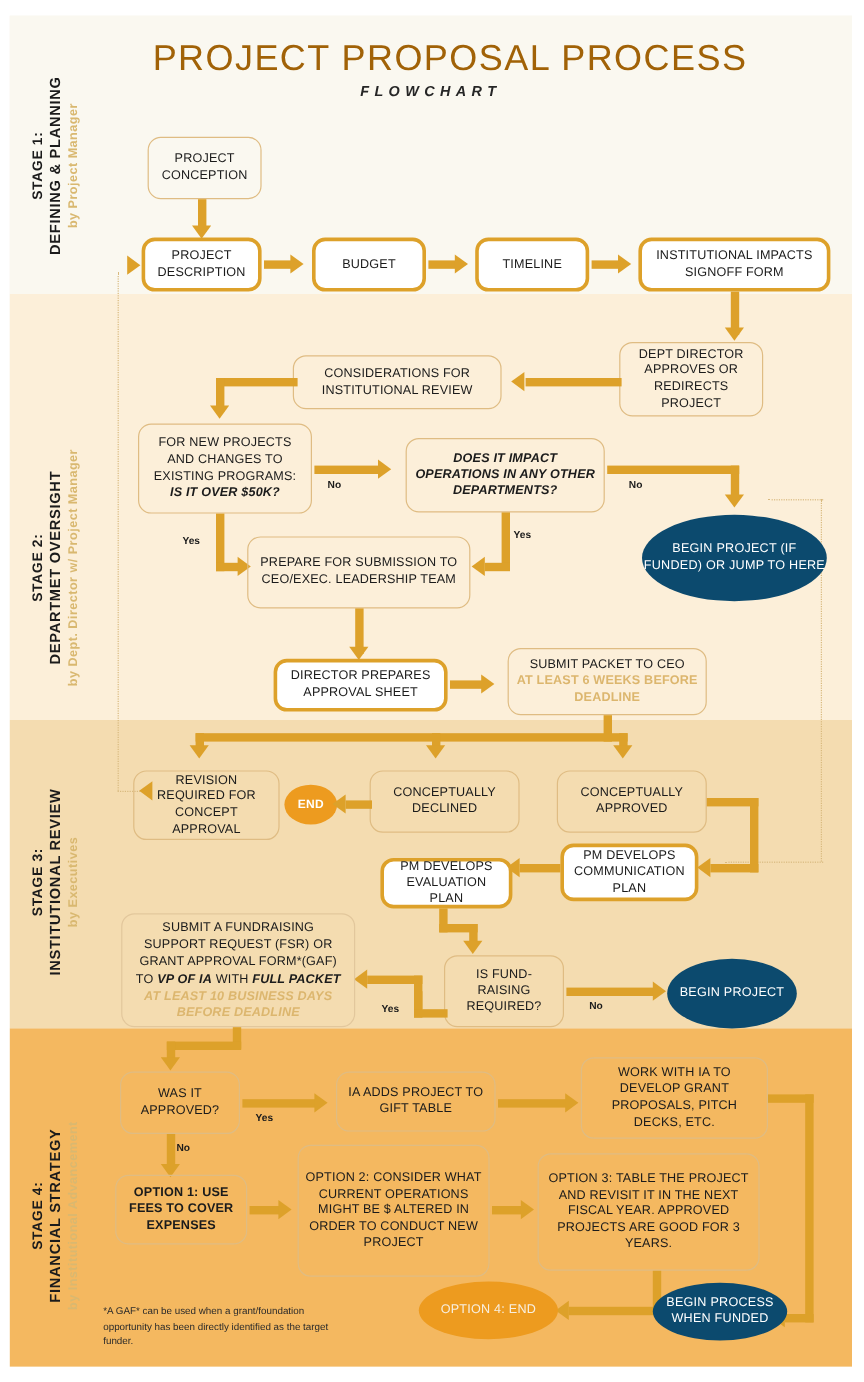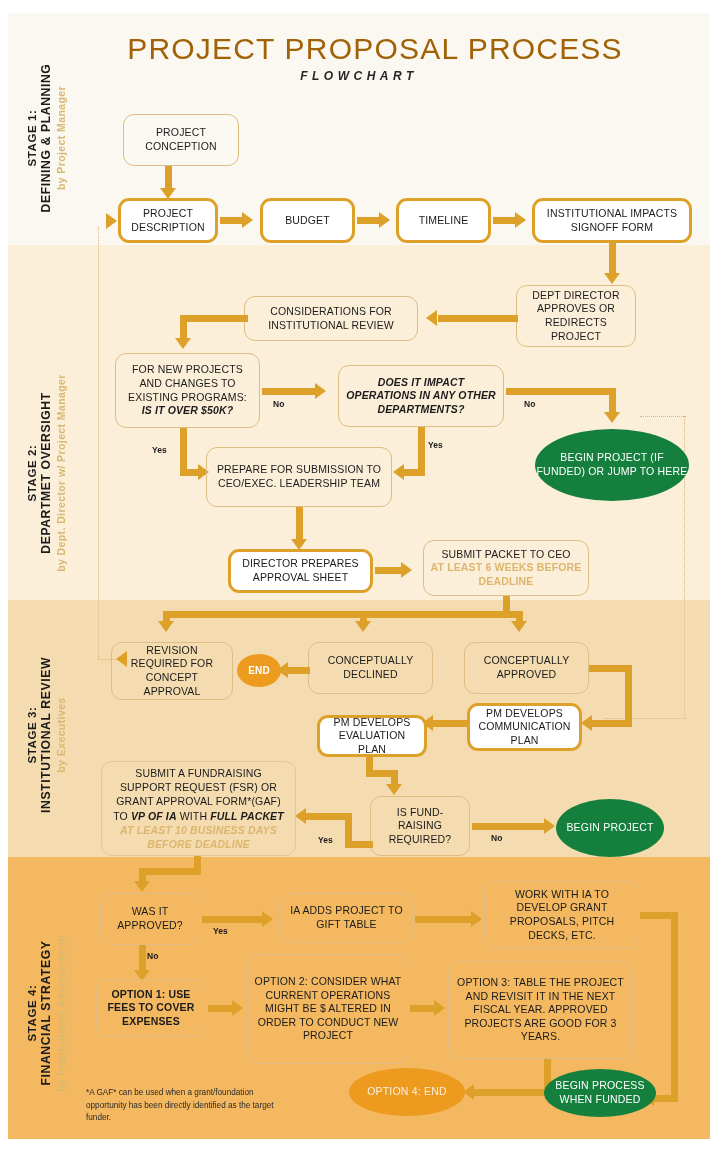--- a/index.html
+++ b/index.html
@@ -59,21 +59,21 @@
   .node i{ font-style:italic; }
   .q{ font-weight:700; font-style:italic; }
   .muted{ color:#dcb66e; font-weight:600; }
   .muted-i{ color:#dcb66e; font-weight:600; font-style:italic; }
 
   .ellipse{
     position:absolute; display:flex; align-items:center; justify-content:center;
     text-align:center; border-radius:50%; color:#ffffff; font-size:10.5px;
     line-height:1.32; letter-spacing:.2px;
   }
-  .blue{ background:#15803d; }
+  .blue{ background:#0c4a6e; }
   .orangeell{ background:#ed9b1f; }
 
   
   .bar{ position:absolute; background:#dda12a; }
   .arrR{ border-top:8px solid transparent; border-bottom:8px solid transparent; border-left:11px solid #dda12a; }
   .arrL{ border-top:8px solid transparent; border-bottom:8px solid transparent; border-right:11px solid #dda12a; }
   .arrD{ border-left:8px solid transparent; border-right:8px solid transparent; border-top:11px solid #dda12a; }
 
   .lbl{ position:absolute; font-size:8.5px; font-weight:700; color:#1b1b1b; }
 
@@ -116,21 +116,21 @@
     <span class="s3">by Institutional Advancement</span>
   </div>
 
   <div class="dotvert" style="left:90px; top:214px; height:432px;"></div>
   <div class="dotline" style="left:90px; top:646px; width:25px;"></div>
   <div class="dotvert" style="left:676px; top:403px; height:302px;"></div>
   <div class="dotline" style="left:632px; top:403px; width:46px;"></div>
   <div class="dotline" style="left:596px; top:705px; width:82px;"></div>
   <div class="arrL" style="position:absolute; left:108px; top:638px;"></div>
 
-  <div class="node ghost" style="left:115px; top:101px; width:116px; height:52px;">
+  <div class="node ghost" style="left:115px; top:101px; width:95px; height:52px;">
     <span>PROJECT CONCEPTION</span>
   </div>
 
   <div class="bar" style="left:157px; top:153px; width:7px; height:27px;"></div>
   <div class="arrD" style="position:absolute; left:152px; top:175px;"></div>
 
   <div class="node white" style="left:110px; top:185px; width:100px; height:45px;">
     <span>PROJECT DESCRIPTION</span>
   </div>
   <div class="node white" style="left:252px; top:185px; width:95px; height:45px;">

